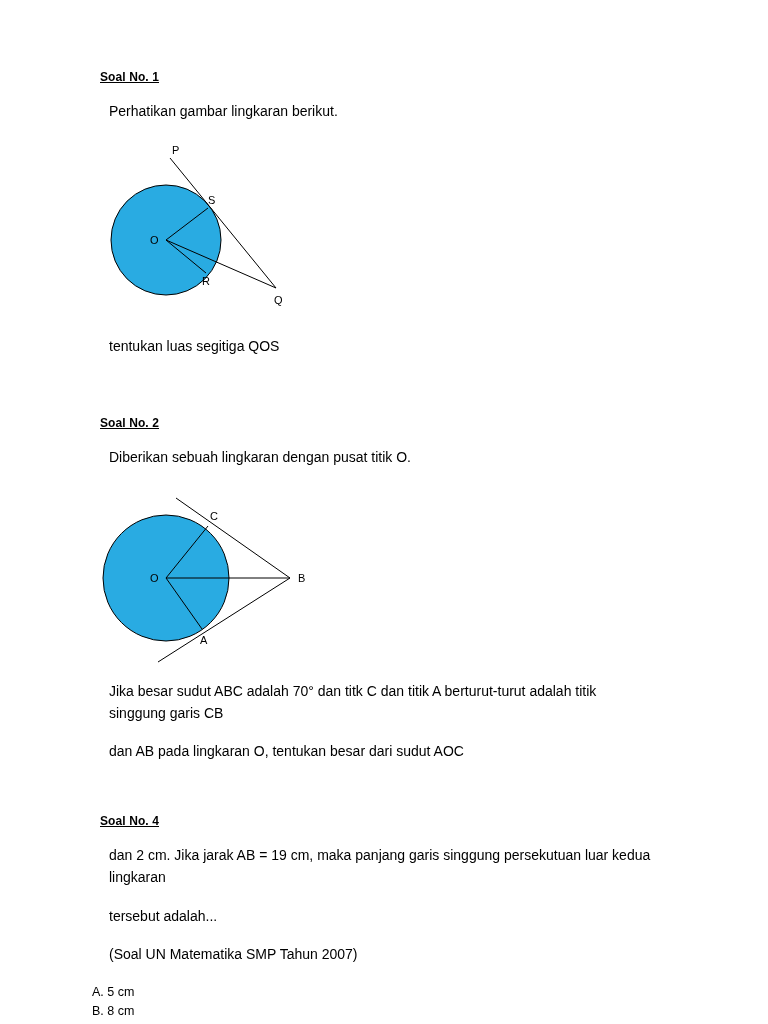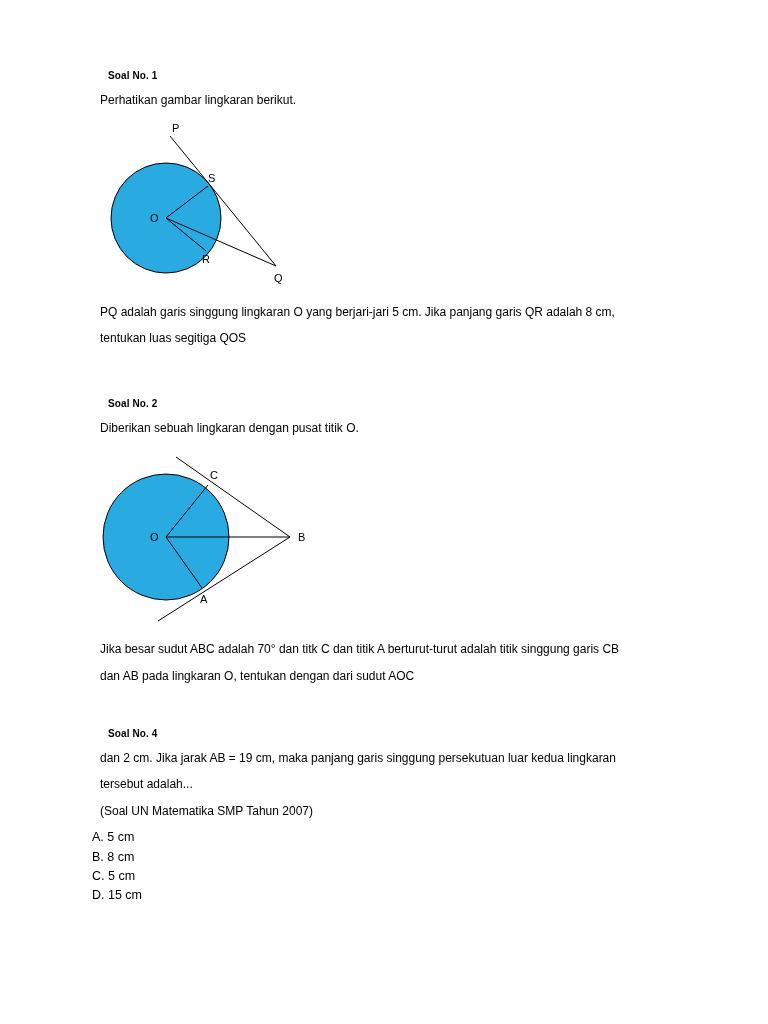--- a/index.html
+++ b/index.html
@@ -22,29 +22,30 @@
     height: 1024px;
     background: #ffffff;
   }
   .content {
     position: absolute;
     left: 92px;
     top: 70px;
     width: 580px;
   }
   .q-title {
-    font-size: 10px;
+    font-size: 12px;
     font-weight: bold;
-    margin: 0 0 10px 16px;
+    text-decoration: underline;
+    margin: 0 0 10px 8px;
     letter-spacing: 0.1px;
   }
   .q-text {
-    font-size: 12px;
+    font-size: 14px;
     line-height: 1.55;
-    margin: 8px;
+    margin: 17px;
   }
   .q-block {
     margin-bottom: 0;
   }
   .fig-wrap { position: relative; }
   .fig1 { margin-left: 6px; }
   .fig2 { margin-left: 6px; }
   .after-fig { margin-top: 6px; }
   .gap-sections { height: 42px; }
   .gap-sections-2 { height: 34px; }
@@ -87,21 +88,20 @@
           <line x1="68" y1="100" x2="178" y2="148" stroke="#000000" stroke-width="1"></line>
 
           <text x="74" y="14">P</text>
           <text x="110" y="64">S</text>
           <text x="52" y="104">O</text>
           <text x="104" y="145">R</text>
           <text x="176" y="164">Q</text>
         </svg>
       </div>
 
-      <p class="q-text after-fig">PQ adalah garis singgung lingkaran O yang berjari-jari 5 cm.    Jika panjang garis QR adalah 8 cm,</p>
       <p class="q-text">tentukan luas segitiga QOS</p>
     </div>
 
     <div class="gap-sections"></div>
 
     <div class="q-block">
       <p class="q-title">Soal No. 2</p>
       <p class="q-text">Diberikan sebuah lingkaran dengan pusat titik O.</p>
 
       <div class="fig-wrap fig2">
@@ -120,21 +120,21 @@
           <line x1="68" y1="92" x2="192" y2="92" stroke="#000000" stroke-width="1"></line>
 
           <text x="112" y="34">C</text>
           <text x="200" y="96">B</text>
           <text x="52" y="96">O</text>
           <text x="102" y="158">A</text>
         </svg>
       </div>
 
       <p class="q-text after-fig">Jika besar sudut ABC adalah 70° dan titk C dan titik A berturut-turut adalah titik singgung garis CB</p>
-      <p class="q-text">dan AB pada lingkaran O, tentukan dengan dari sudut AOC</p>
+      <p class="q-text">dan AB pada lingkaran O, tentukan besar dari sudut AOC</p>
     </div>
 
     <div class="gap-sections-2"></div>
 
     <div class="q-block">
       <p class="q-title">Soal No. 4</p>
       <p class="q-text">dan 2 cm. Jika jarak AB = 19 cm, maka panjang garis singgung persekutuan luar kedua lingkaran</p>
       <p class="q-text">tersebut adalah...</p>
       <p class="q-text">(Soal UN Matematika SMP Tahun 2007)</p>
       <ul class="opt-list">

